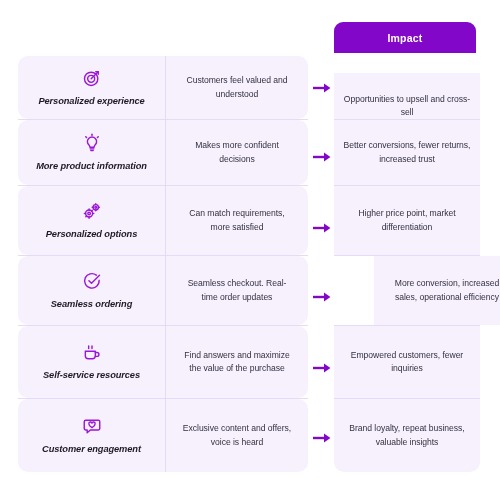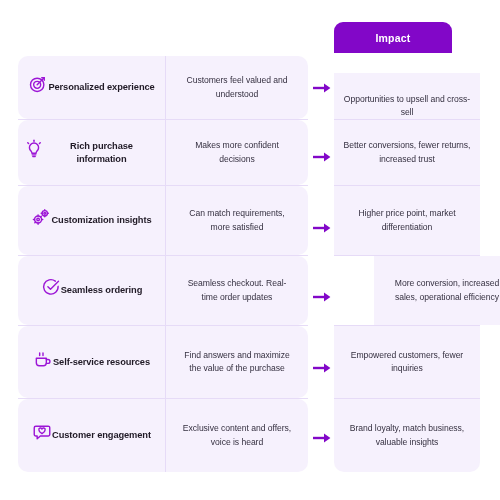--- a/index.html
+++ b/index.html
@@ -18,21 +18,21 @@
     position: relative;
     width: 500px;
     height: 500px;
   }
 
   
   .impact-header {
     position: absolute;
     left: 334px;
     top: 22px;
-    width: 118px;
+    width: 142px;
     height: 31px;
     background: #8207c8;
     border-radius: 9px 9px 0 0;
     display: flex;
     align-items: center;
     justify-content: center;
   }
   .impact-header-label {
     color: #ffffff;
     font-size: 10.5px;
@@ -74,25 +74,26 @@
   
   .row-inner {
     display: flex;
     height: 100%;
     width: 100%;
   }
   .cell-feature {
     width: 147px;
     flex: 0 0 147px;
     display: flex;
-    flex-direction: row;
+    flex-direction: column;
     align-items: center;
     justify-content: center;
     padding: 0 6px;
     box-sizing: border-box;
+    font-style: italic;
   }
   .cell-benefit {
     flex: 1 1 auto;
     display: flex;
     align-items: center;
     justify-content: center;
     padding: 0 16px;
     box-sizing: border-box;
     border-left: 1px solid #e6dbf7;
   }
@@ -191,21 +192,21 @@
           <span class="feature-icon">
             <svg width="20" height="20" viewBox="0 0 24 24" fill="none" stroke="#9c16d6" stroke-width="1.7" stroke-linecap="round" stroke-linejoin="round">
               <path d="M8.5 14.5 A5.5 5.5 0 1 1 15.5 14.5 C14.8 15.4 14.5 16.2 14.5 17 L9.5 17 C9.5 16.2 9.2 15.4 8.5 14.5 Z"></path>
               <path d="M9.8 19 L14.2 19"></path>
               <path d="M10.6 21 L13.4 21"></path>
               <path d="M12 3 L12 1.5"></path>
               <path d="M5.5 5.5 L4.5 4.5"></path>
               <path d="M18.5 5.5 L19.5 4.5"></path>
             </svg>
           </span>
-          <span class="feature-label">Rich purchase information</span>
+          <span class="feature-label">More product information</span>
         </div>
         <div class="cell-benefit">
           <span class="benefit-text">Makes more confident decisions</span>
         </div>
       </div>
     </div>
     <div class="hsep" style="top:129px;"></div>
 
     <div class="card" style="top:130px;height:69px;">
       <div class="row-inner">
@@ -213,21 +214,21 @@
           <span class="feature-icon">
             <svg width="20" height="20" viewBox="0 0 24 24" fill="none" stroke="#9c16d6" stroke-width="1.7" stroke-linecap="round" stroke-linejoin="round">
               <circle cx="8.5" cy="15" r="4.2"></circle>
               <circle cx="8.5" cy="15" r="1.5"></circle>
               <path d="M8.5 10.8 L8.5 9.4 M8.5 20.6 L8.5 19.2 M12.7 15 L14.1 15 M2.9 15 L4.3 15 M11.5 12 L12.4 11.1 M4.6 18.9 L5.5 18"></path>
               <circle cx="16.5" cy="7.5" r="3.2"></circle>
               <circle cx="16.5" cy="7.5" r="1.1"></circle>
               <path d="M16.5 4.3 L16.5 3.2 M16.5 11.8 L16.5 10.7 M19.7 7.5 L20.8 7.5 M12.2 7.5 L13.3 7.5"></path>
             </svg>
           </span>
-          <span class="feature-label">Customization insights</span>
+          <span class="feature-label">Personalized options</span>
         </div>
         <div class="cell-benefit">
           <span class="benefit-text">Can match requirements, more satisfied</span>
         </div>
       </div>
     </div>
     <div class="hsep" style="top:199px;"></div>
 
     <div class="card" style="top:200px;height:69px;">
       <div class="row-inner">
@@ -353,18 +354,18 @@
 
     <div class="card" style="top:273px;height:72px;">
       <div class="impact-cell">
         <span class="impact-text">Empowered customers, fewer inquiries</span>
       </div>
     </div>
     <div class="hsep" style="top:345px;"></div>
 
     <div class="card last" style="top:346px;height:73px;">
       <div class="impact-cell">
-        <span class="impact-text">Brand loyalty, match business, valuable insights</span>
+        <span class="impact-text">Brand loyalty, repeat business, valuable insights</span>
       </div>
     </div>
   </div>
 
 </div>
 
 </body></html>

